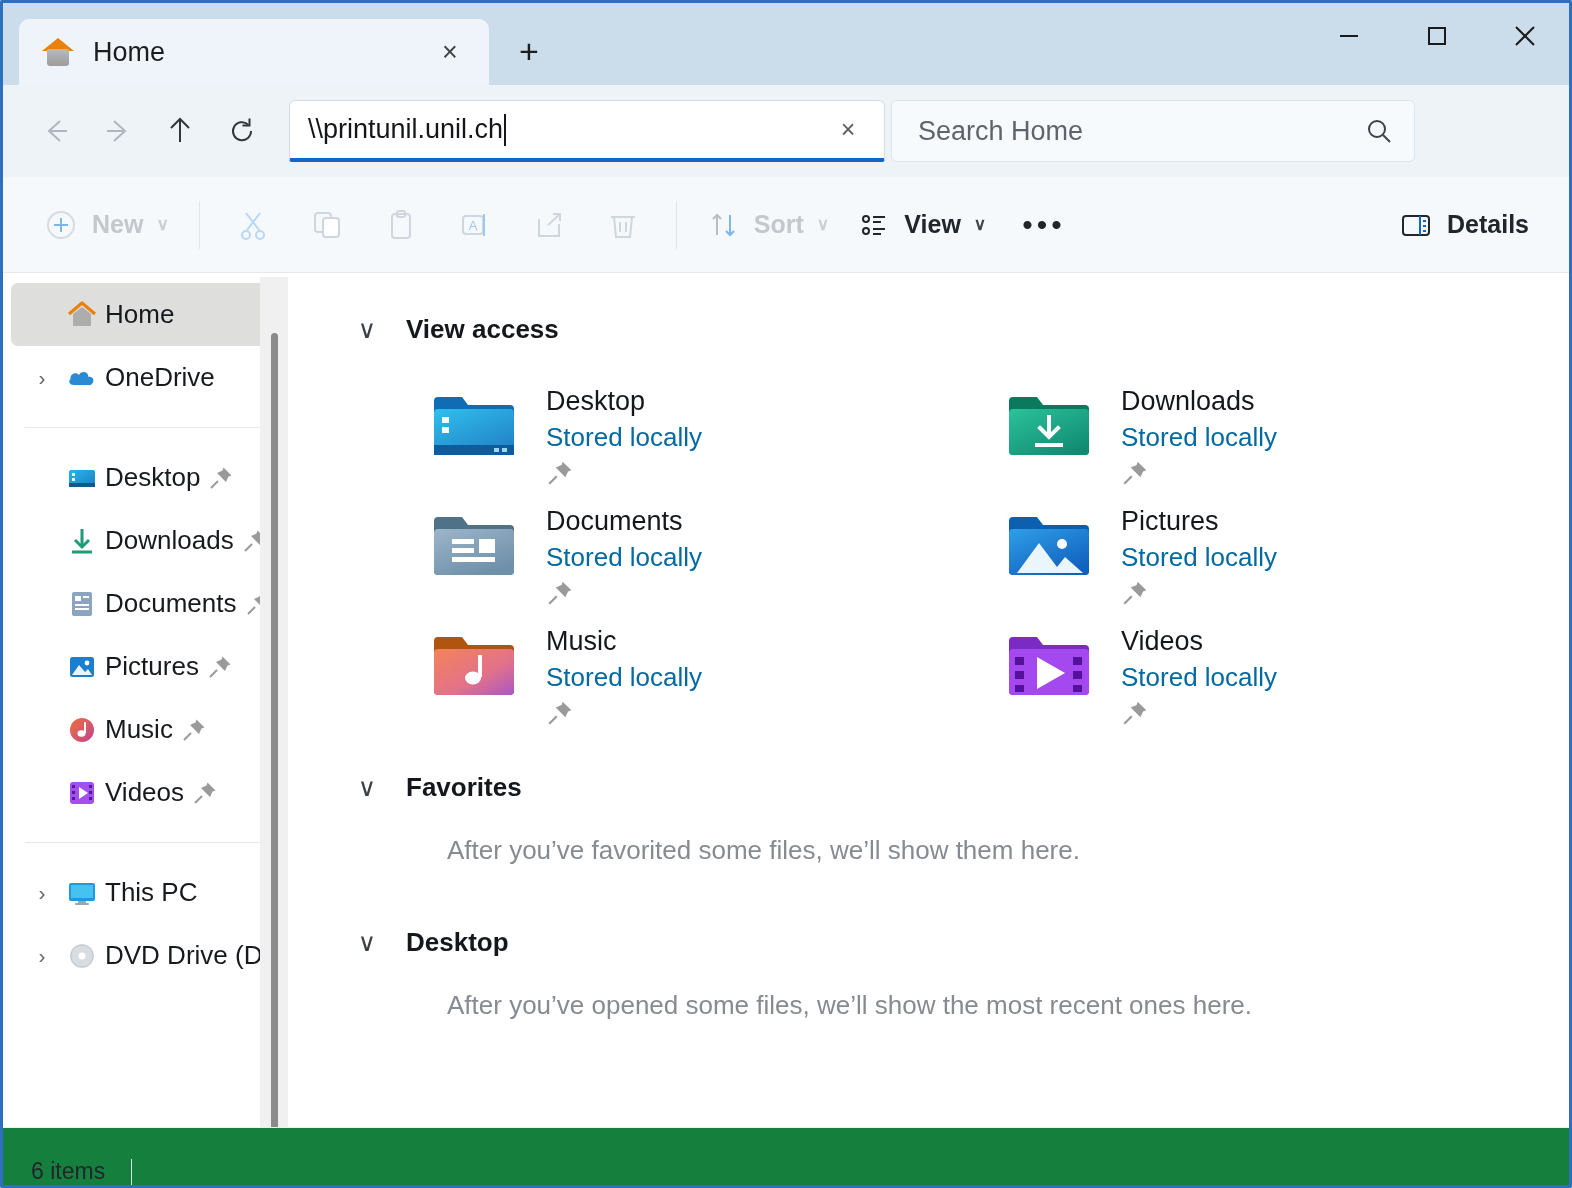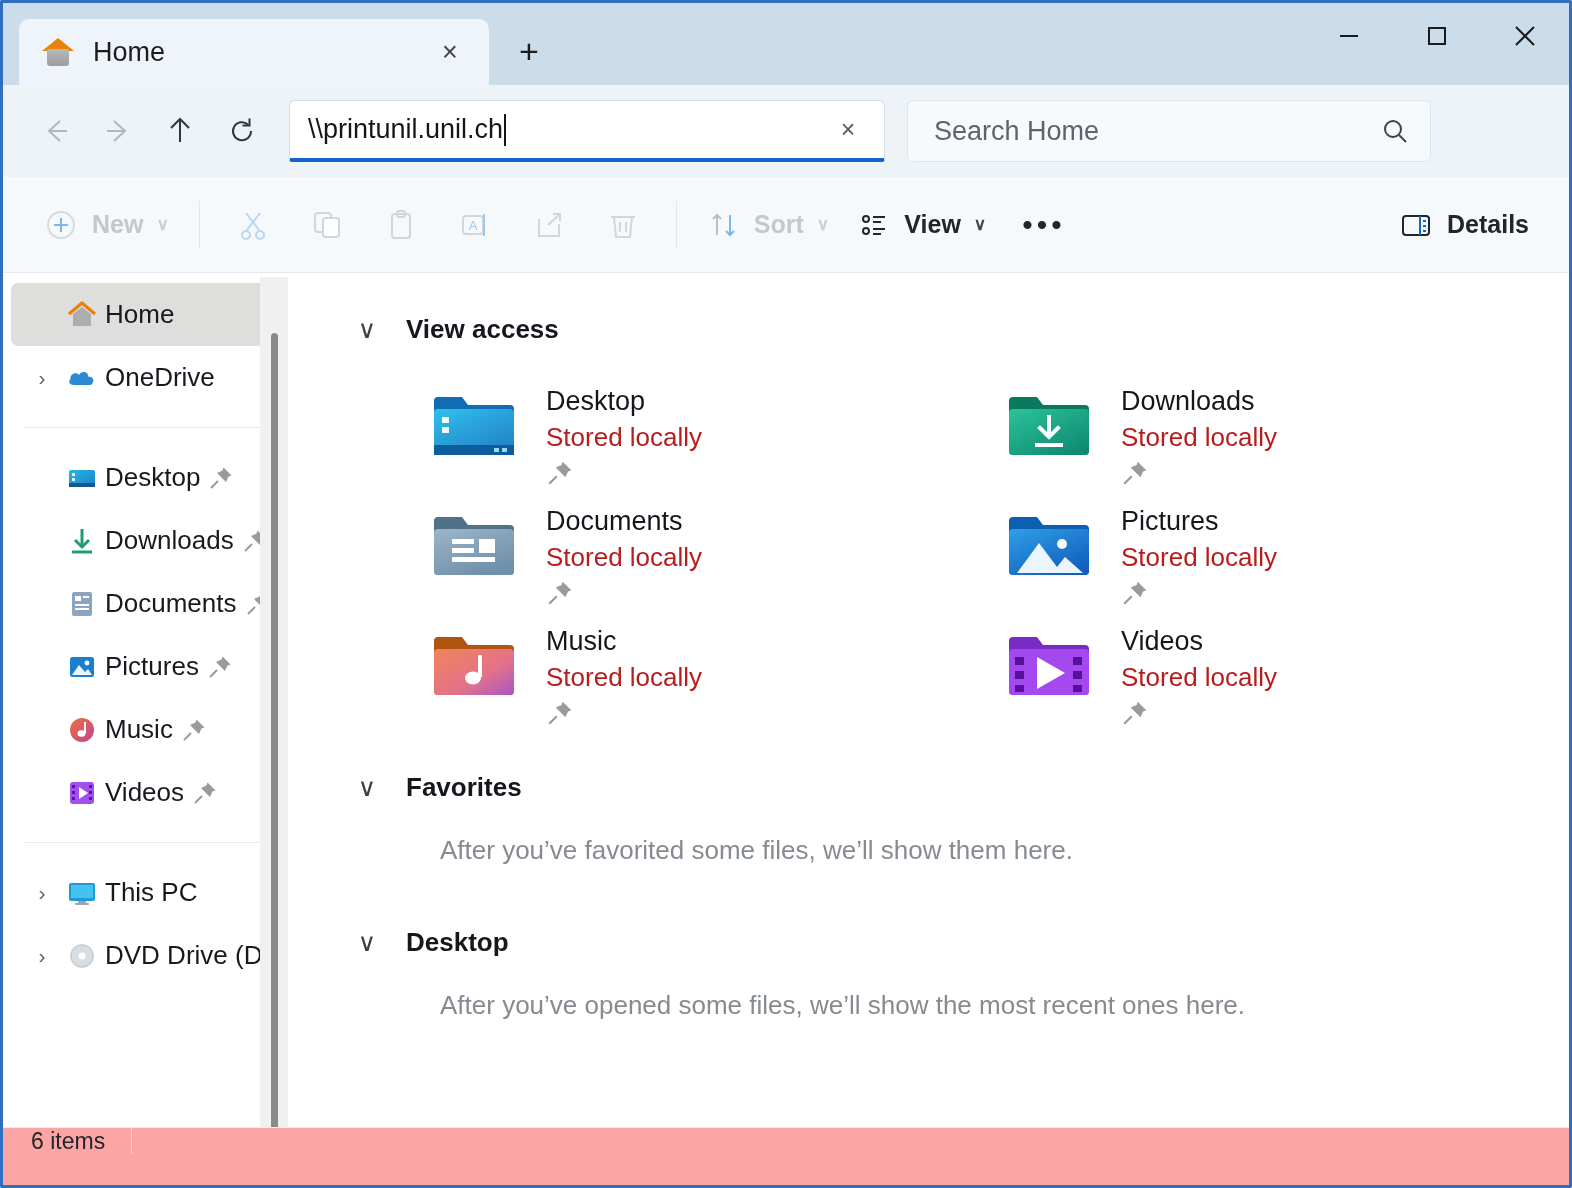--- a/index.html
+++ b/index.html
@@ -95,21 +95,21 @@
   }
   .caret {
     display: inline-block; width: 2px; height: 32px;
     background: #14161a; margin-left: 1px;
   }
   .addr-clear {
     width: 44px; height: 44px; display: flex; align-items: center; justify-content: center;
     font-size: 25px; color: #585f66;
   }
   .searchbox {
-    width: 524px; height: 62px; margin-left: 22px;
+    width: 524px; height: 62px; margin-left: 6px;
     background: #f7fafc;
     border: 1px solid #dde5ed;
     border-radius: 6px;
     display: flex; align-items: center; padding: 0 20px 0 26px;
   }
   .search-ph { flex: 1; font-size: 27px; color: #5d6view; color: #5e646b; }
   .search-icon { color: #3c4248; display: flex; }
 
   
   .cmdbar {
@@ -170,35 +170,35 @@
     background: #8a8a8a; border-radius: 4px;
   }
 
   .content { flex: 1; background: #ffffff; padding: 28px 0 0 66px; overflow: hidden; }
   .section-head {
     display: flex; align-items: center; gap: 26px;
     height: 56px; margin-bottom: 6px;
   }
   .sec-chev { font-size: 25px; color: #3a4047; width: 26px; text-align: center; }
   .sec-title { font-size: 26px; font-weight: bold; color: #14181d; }
-  .sec-empty { font-size: 26px; color: #868b91; padding-left: 78px; margin: 20px 8px 48px; }
+  .sec-empty { font-size: 26px; color: #868b91; padding-left: 78px; margin: 20px 15px 48px; }
 
   .tiles { display: grid; grid-template-columns: 575px 1fr; row-gap: 0; padding: 14px 0 22px 78px; }
   .tile { display: flex; gap: 30px; height: 120px; align-items: flex-start; padding-top: 8px; }
   .tile-icon { width: 84px; height: 68px; flex: 0 0 84px; position: relative; margin-top: 4px; }
   .tile-meta { display: flex; flex-direction: column; }
   .tile-name { font-size: 27px; color: #14181d; line-height: 1.25; }
-  .tile-sub { font-size: 26px; color: #b91c1c; line-height: 1.3; margin-top: 2px; }
+  .tile-sub { font-size: 26px; color: #0369a1; line-height: 1.3; margin-top: 2px; }
   .tile-pin { margin-top: 4px; }
 
   .statusbar {
     height: 58px; flex: 0 0 58px;
-    background: #fca5a5;
+    background: #15803d;
     border-top: 1px solid #eceff2;
-    display: flex; align-items: flex-start;
+    display: flex; align-items: flex-end;
     padding-left: 28px; gap: 26px;
   }
   .status-text { font-size: 23px; color: #21262c; }
   .status-sep { width: 1px; height: 26px; background: #d8dde2; }
 </style>
 </head>
 <body>
 
 <div class="window">
 

